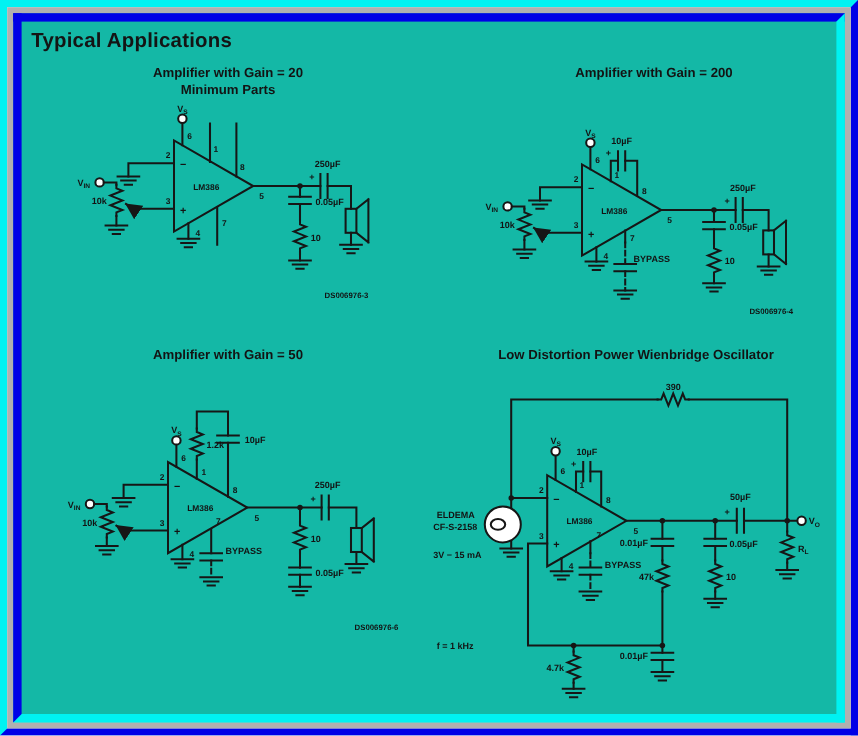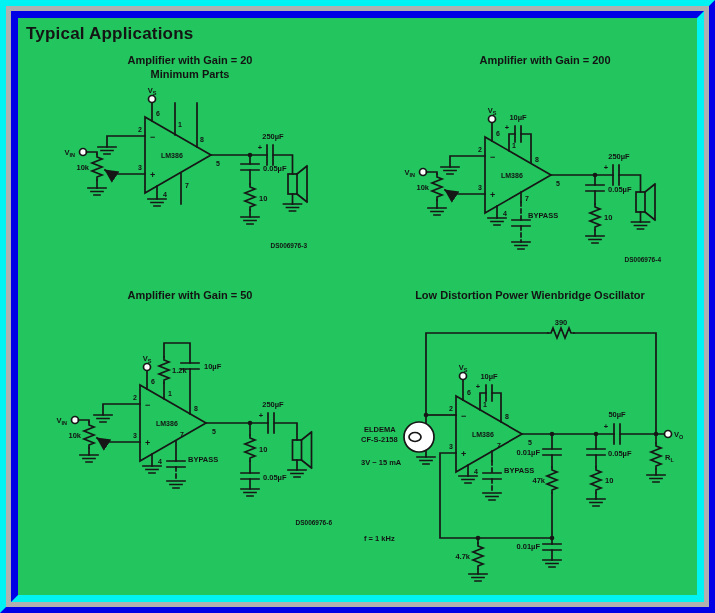--- a/index.html
+++ b/index.html
@@ -7,21 +7,21 @@
     box-sizing:border-box;width:715px;height:613px;
     border:6px solid;border-color:#00f2f2 #0000e6 #0000e6 #00f2f2;
   }
   #frame-mid{
     box-sizing:border-box;width:100%;height:100%;
     border:5px solid #b0b0b0;
   }
   #frame-inner{
     box-sizing:border-box;width:100%;height:100%;
     border:7px solid;border-color:#0000e6 #00f2f2 #00f2f2 #0000e6;
-    background:#22c55e;position:relative;overflow:hidden;padding-left:40px;
+    background:#14b8a6;position:relative;overflow:hidden;padding-left:40px;
   }
   #page-title{
     position:absolute;left:8px;top:6px;
     font-family:"Liberation Sans",sans-serif;font-weight:bold;
     font-size:17px;color:#141414;letter-spacing:.2px;
   }
   svg.schem{position:absolute;overflow:visible;}
   svg.schem .w{stroke:#161616;stroke-width:1.7;fill:none;stroke-linecap:square;}
   svg.schem .dash{stroke-dasharray:4 3;}
   svg.schem .dot{fill:#161616;stroke:none;}

